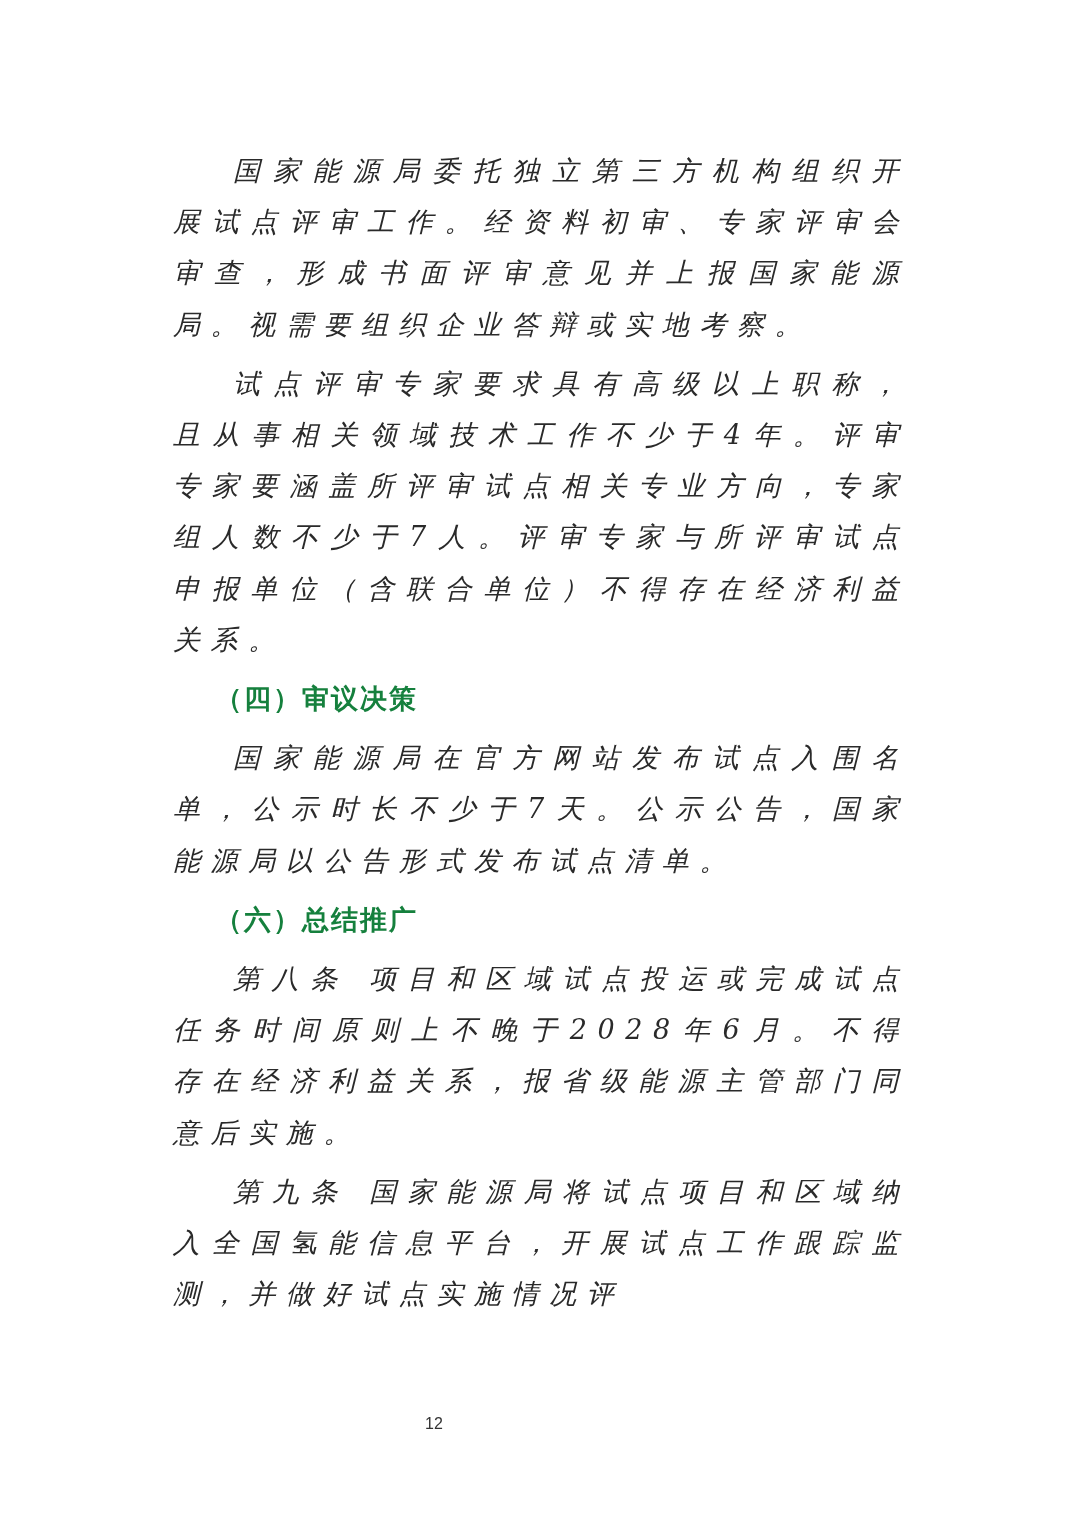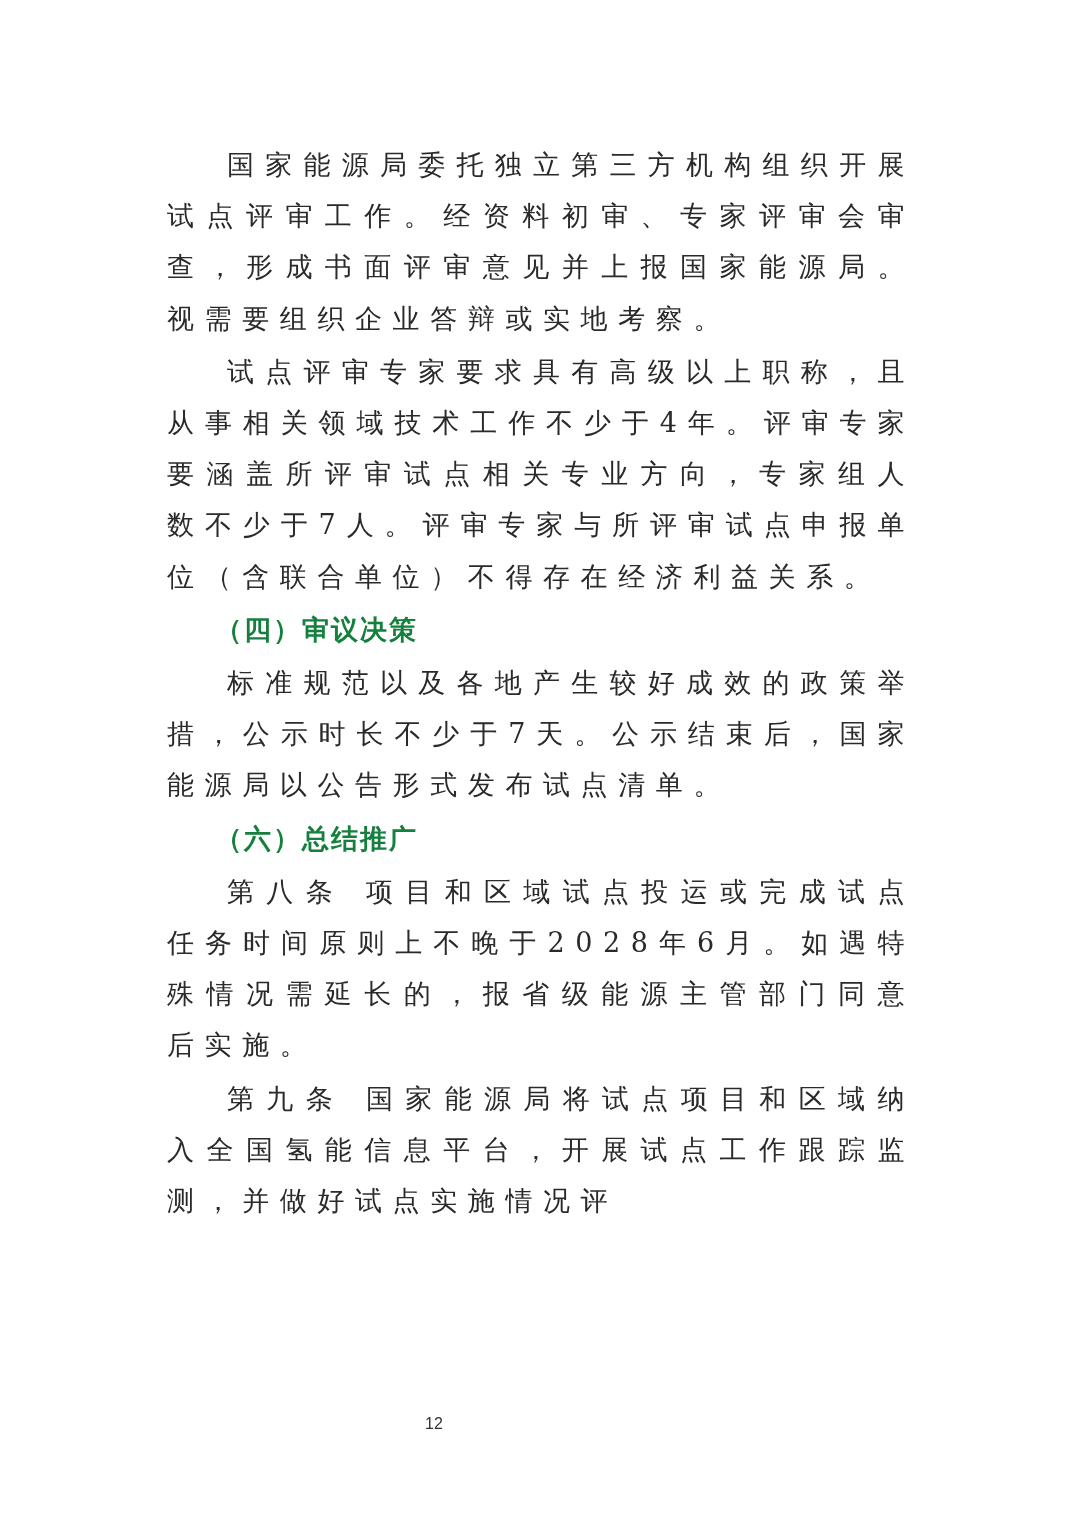--- a/index.html
+++ b/index.html
@@ -17,26 +17,27 @@
       position: absolute;
       left: 165px;
       top: 137px;
       width: 752px;
       font-family: "DejaVu Serif", "Liberation Serif", serif;
       font-size: 27px;
       color: #2a2a2a;
       line-height: 51.2px;
     }
     .para {
-      margin: 2px;
+      margin: 8px;
       text-indent: 60px;
       text-align: justify;
       text-align-last: left;
       letter-spacing: 10.6px;
       word-break: break-all;
+      font-style: italic;
     }
     .heading {
       margin: 0;
       text-indent: 50px;
       font-weight: bold;
       letter-spacing: 2px;
       color: #15803d;
     }
     .page-number {
       position: absolute;
@@ -49,19 +50,19 @@
       color: #333333;
     }
   </style>
 </head>
 <body>
 
 <div class="page">
   <p class="para">国家能源局委托独立第三方机构组织开展试点评审工作。经资料初审、专家评审会审查，形成书面评审意见并上报国家能源局。视需要组织企业答辩或实地考察。</p>
   <p class="para">试点评审专家要求具有高级以上职称，且从事相关领域技术工作不少于4年。评审专家要涵盖所评审试点相关专业方向，专家组人数不少于7人。评审专家与所评审试点申报单位（含联合单位）不得存在经济利益关系。</p>
   <p class="heading">（四）审议决策</p>
-  <p class="para">标准规范以及各地产生较好成效的政策举措，公示时长不少于7天。公示结束后，国家能源局以公告形式发布试点清单。</p>
+  <p class="para">国家能源局在官方网站发布试点入围名单，公示时长不少于7天。公示公告，国家能源局以公告形式发布试点清单。</p>
   <p class="heading">（六）总结推广</p>
-  <p class="para">第八条 项目和区域试点投运或完成试点任务时间原则上不晚于2028年6月。如遇特殊情况需延长的，报省级能源主管部门同意后实施。</p>
+  <p class="para">第八条 项目和区域试点投运或完成试点任务时间原则上不晚于2028年6月。不得存在经济利益关系，报省级能源主管部门同意后实施。</p>
   <p class="para">第九条 国家能源局将试点项目和区域纳入全国氢能信息平台，开展试点工作跟踪监测，并做好试点实施情况评</p>
 </div>
 
 <div class="page-number">12</div>
 
 </body></html>

